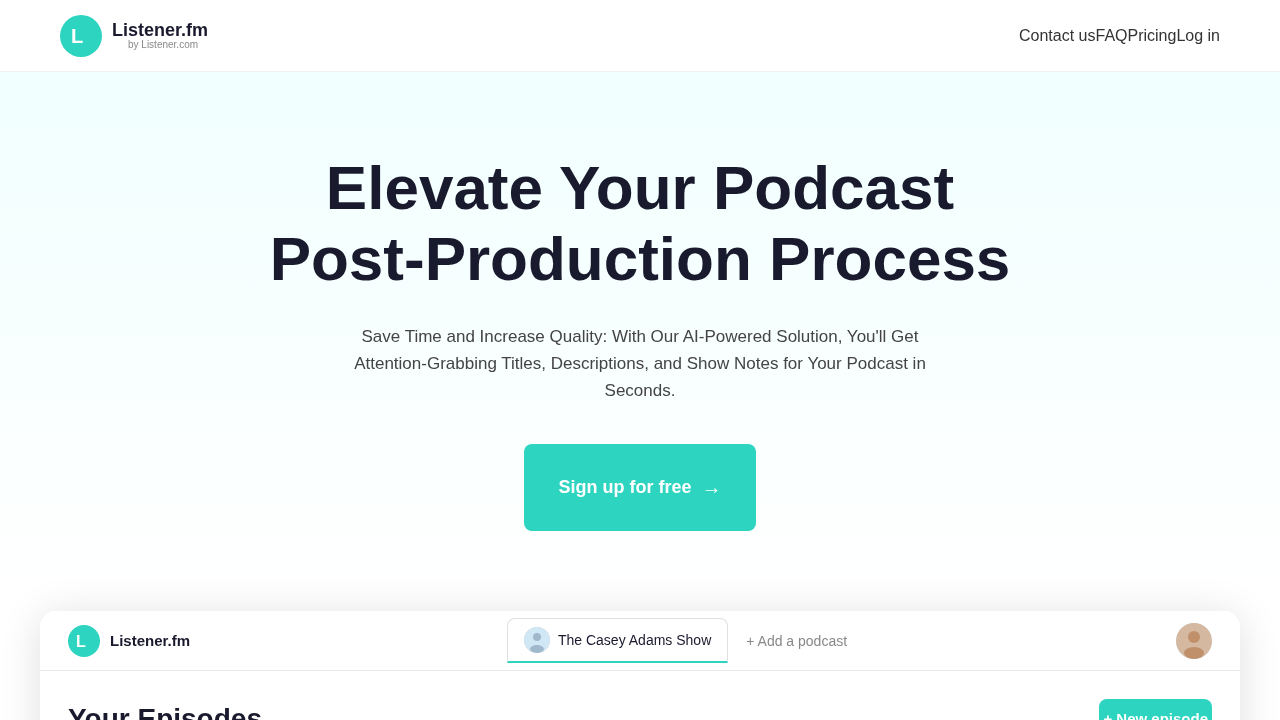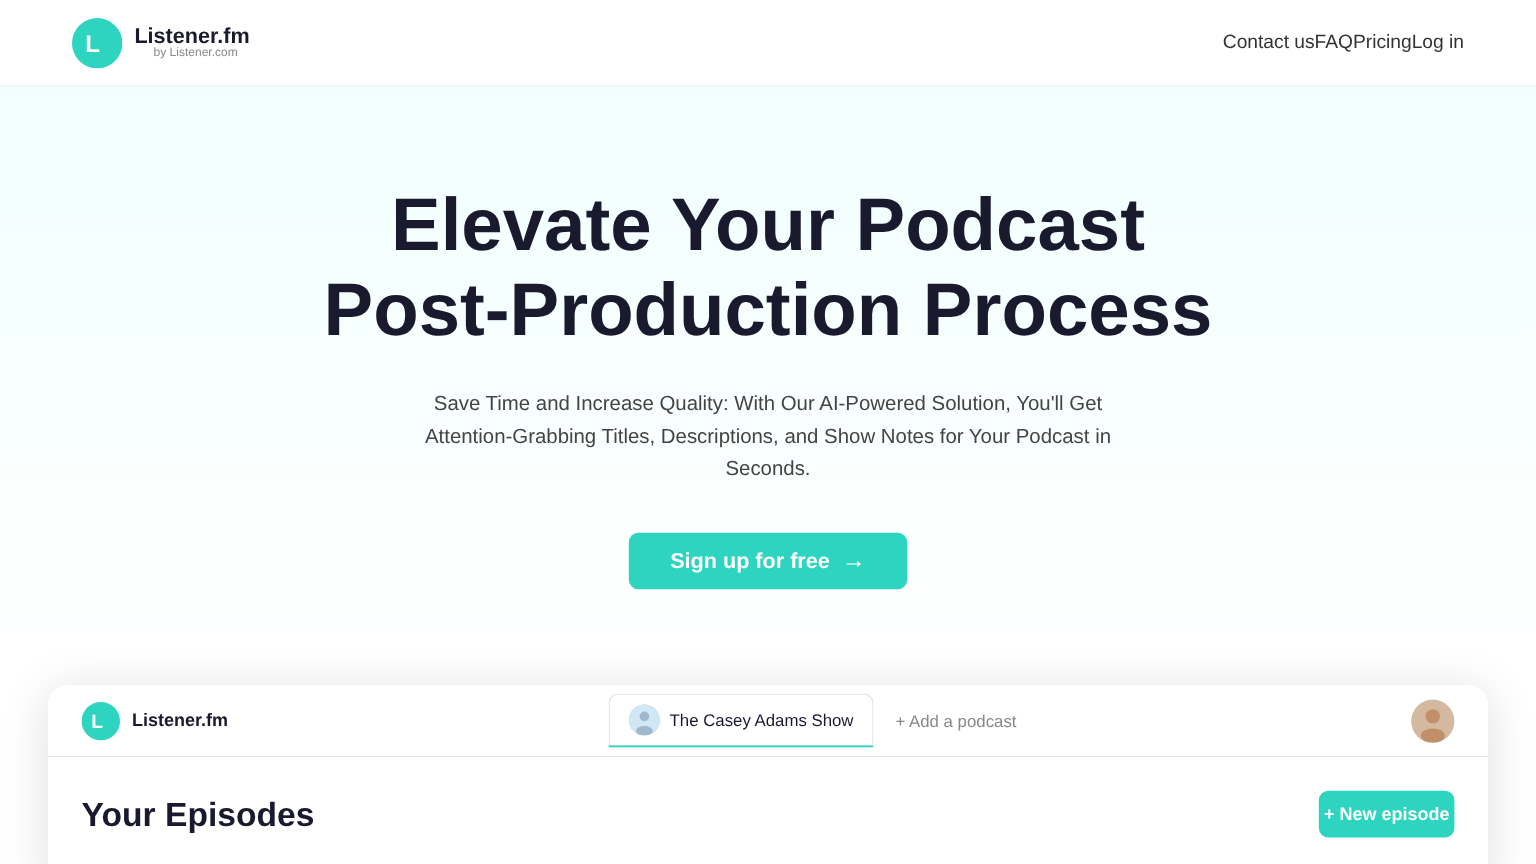--- a/index.html
+++ b/index.html
@@ -78,21 +78,21 @@
       line-height: 1.6;
     }
     .cta-btn {
       display: inline-flex;
       align-items: center;
       gap: 10px;
       background: #2dd4bf;
       color: #fff;
       border: none;
       border-radius: 8px;
-      padding: 12px 34px;
+      padding: 32px 34px;
       font-size: 18px;
       font-weight: 600;
       cursor: pointer;
       text-decoration: none;
     }
     .cta-btn .arrow {
       font-size: 20px;
     }
 
     

